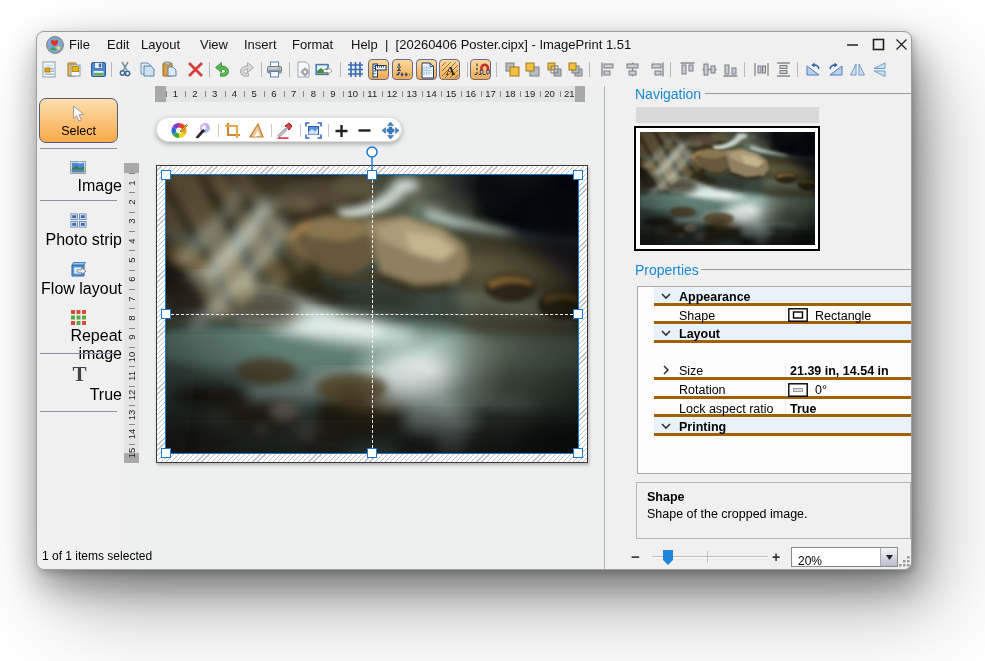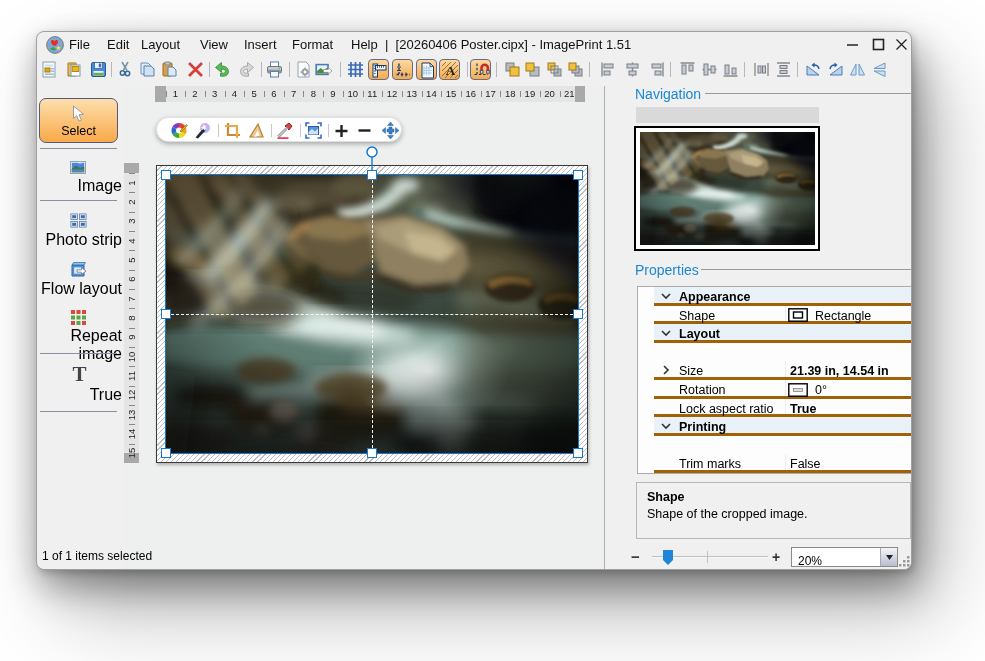--- a/index.html
+++ b/index.html
@@ -774,25 +774,20 @@
           <svg class="gchev" viewBox="0 0 12 12">
             <path d="M2 4 l4 4 4-4" fill="none" stroke="#333" stroke-width="1.6"></path>
           </svg>
           <span class="glbl">Printing</span>
         </div>
       <div class="grow" style="top:111.6px">
           <div class="gvdiv"></div>
           <span class="glbl" style="font-weight:normal">Lock aspect ratio</span>
           <span class="gval" style="font-weight:bold">True</span>
         </div>
-      <div class="grow" style="top:167.4px">
-          <div class="gvdiv"></div>
-          <span class="glbl" style="font-weight:normal">Trim marks</span>
-          <span class="gval">False</span>
-        </div>
     </div>
     <div id="descbox">
       <div class="abs" style="left:10px;top:7px;font-size:12.5px;font-weight:bold">Shape</div>
       <div class="abs" style="left:10px;top:24px;font-size:12.5px">Shape of the cropped image.</div>
     </div>
     <div class="abs" style="left:26px;top:462px;font-size:15px;font-weight:bold;color:#333">−</div>
     <div class="abs" style="left:47px;top:470px;width:116px;height:2px;background:#c0c0c0;border-bottom:1px solid #f8f8f8"></div>
     <div class="abs" style="left:102px;top:465px;width:1px;height:12px;background:#c0c0c0"></div>
     <svg class="abs" style="left:58px;top:464px" width="10" height="15" viewBox="0 0 10 15">
         <path d="M0 0 h10 v10 L5 15 L0 10z" fill="#1f85d8"></path>

